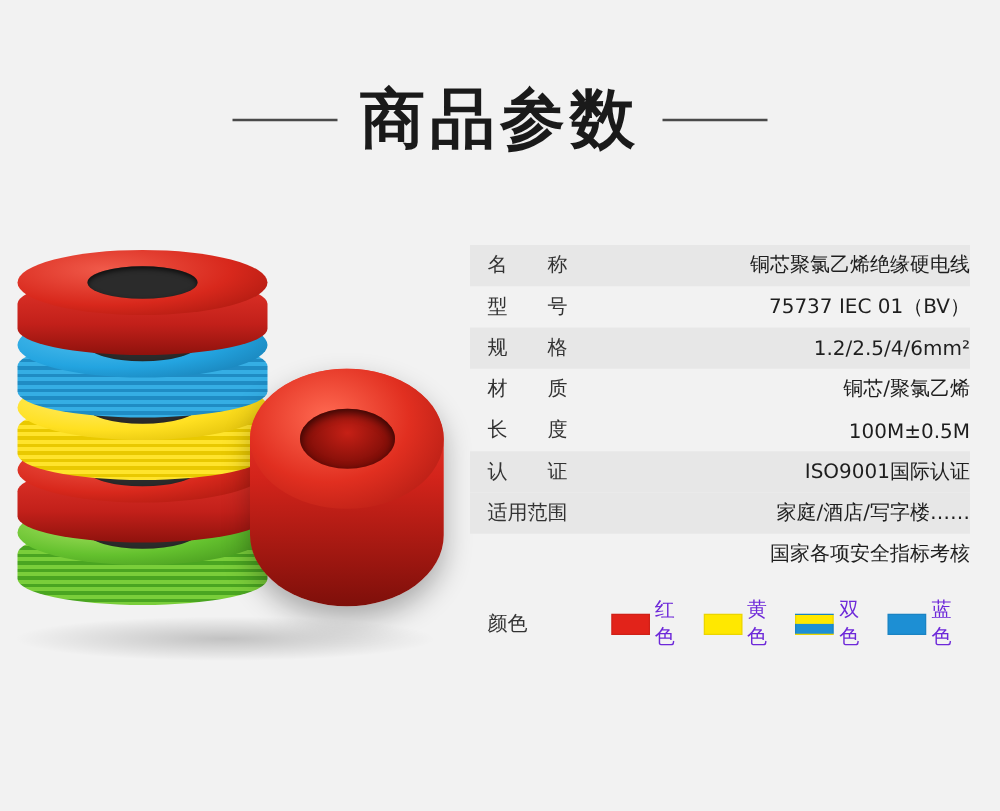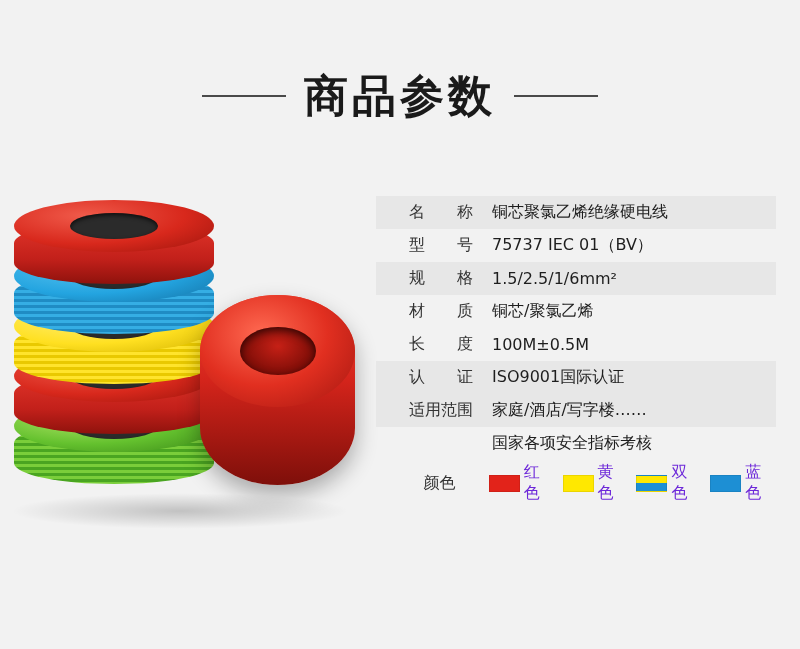--- a/index.html
+++ b/index.html
@@ -19,21 +19,21 @@
   .title-wrap{
     position:absolute;
     left:0;top:56px;width:800px;height:80px;
     display:flex;align-items:center;justify-content:center;
     gap:18px;
   }
   .title-rule{
     width:84px;height:2px;background:#4a4a4a;
   }
   .title-text{
-    font-size:44px;
+    font-size:52px;
     font-weight:bold;
     color:#1a1a1a;
     letter-spacing:4px;
     line-height:1;
     white-space:nowrap;
   }
 
   
   .photo{
     position:absolute;
@@ -110,32 +110,32 @@
   }
   .spec-row.alt{background:#e7e7e7;}
   .spec-row.plain{background:transparent;}
   .spec-label{
     width:116px;
     padding-left:14px;
     box-sizing:border-box;
     color:#333;
     letter-spacing:0px;
     white-space:nowrap;
-    text-align:center;
   }
   .spec-value{
     flex:1;
     color:#1e1e1e;
     white-space:nowrap;
+    text-align:right;
   }
 
   
   .color-row{
     display:flex;align-items:center;
-    height:38px;margin-top:4px;
+    height:38px;margin-top:20px;
     font-size:16px;
   }
   .color-row .spec-label{width:116px;}
   .swatches{display:flex;align-items:center;gap:8px;}
   .swatch-item{display:flex;align-items:center;gap:4px;}
   .swatch{
     width:30px;height:15px;display:inline-block;border:1px solid rgba(0,0,0,.08);
   }
   .sw-red{background:#e2231a;}
   .sw-yellow{background:#ffe800;}
@@ -197,21 +197,21 @@
       <div class="spec-value">铜芯聚氯乙烯绝缘硬电线</div>
     </div>
 
     <div class="spec-row plain">
       <div class="spec-label">型　　号</div>
       <div class="spec-value">75737 IEC 01（BV）</div>
     </div>
 
     <div class="spec-row alt">
       <div class="spec-label">规　　格</div>
-      <div class="spec-value">1.5/2.5/1/6mm²</div>
+      <div class="spec-value">1.2/2.5/4/6mm²</div>
     </div>
 
     <div class="spec-row plain">
       <div class="spec-label">材　　质</div>
       <div class="spec-value">铜芯/聚氯乙烯</div>
     </div>
 
 
     <div class="spec-row plain">
       <div class="spec-label">长　　度</div>

